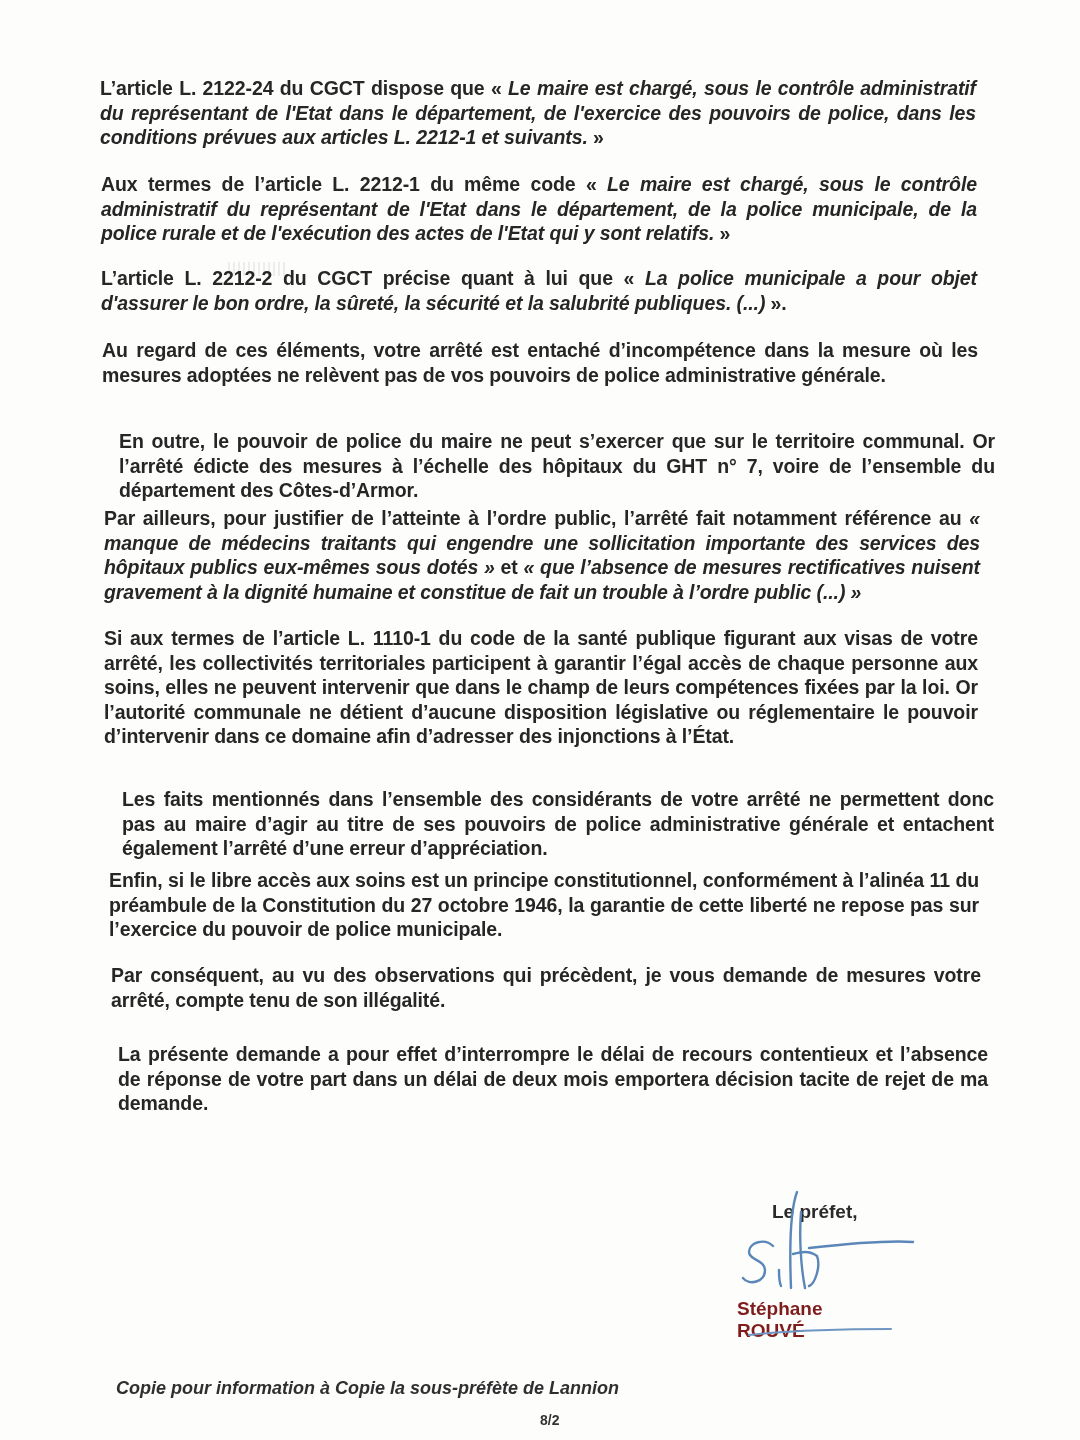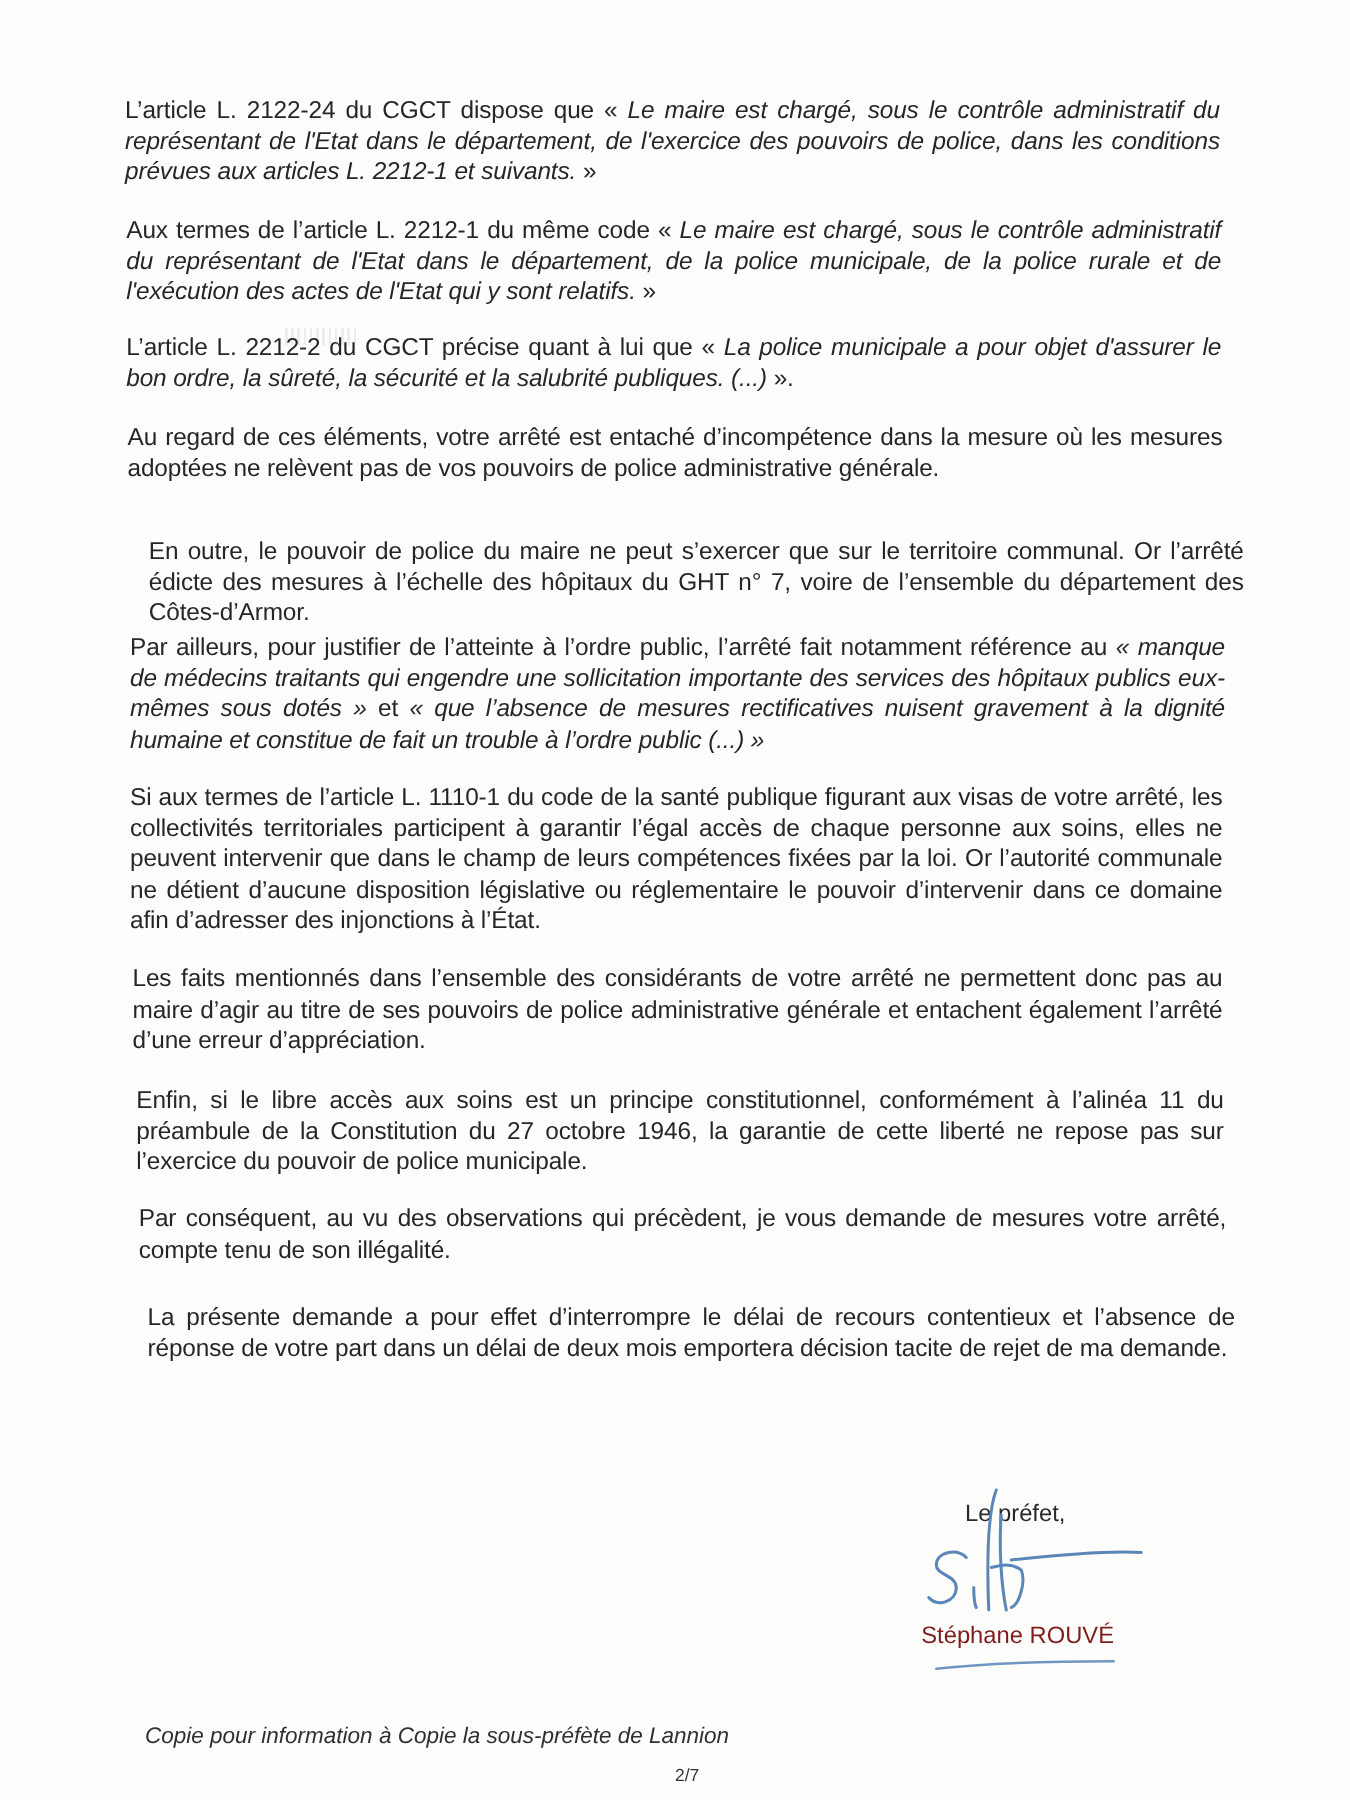--- a/index.html
+++ b/index.html
@@ -4,21 +4,21 @@
 <style>
   html, body { margin: 0; padding: 0; }
   body {
     width: 1080px; height: 1440px;
     background: #fdfdfc;
     position: relative;
     overflow: hidden;
     font-family: "Liberation Sans", "DejaVu Sans", sans-serif;
     color: #262626;
   }
-  .page { position: absolute; left: 0; top: 0; width: 892px; height: 1440px; }
+  .page { position: absolute; left: 0; top: 0; width: 892px; height: 1440px; font-weight: bold; }
   .para {
     position: absolute;
     left: 100px;
     width: 876px;
     font-size: 19.5px;
     line-height: 24.5px;
     text-align: justify;
     letter-spacing: -0.1px;
   }
   .para .it { font-style: italic; }
@@ -75,21 +75,21 @@
   <p class="para p3" style="margin:0"><span>L’article L. 2212-2 du CGCT précise quant à lui que « </span><span class="it">La police municipale a pour objet d'assurer le bon ordre, la sûreté, la sécurité et la salubrité publiques. (...)</span><span> ».</span></p>
 
   <p class="para p4" style="margin:0"><span>Au regard de ces éléments, votre arrêté est entaché d’incompétence dans la mesure où les mesures adoptées ne relèvent pas de vos pouvoirs de police administrative générale.</span></p>
 
   <p class="para p5" style="margin:16px"><span>En outre, le pouvoir de police du maire ne peut s’exercer que sur le territoire communal. Or l’arrêté édicte des mesures à l’échelle des hôpitaux du GHT n° 7, voire de l’ensemble du département des Côtes-d’Armor.</span></p>
 
   <p class="para p6" style="margin:0"><span>Par ailleurs, pour justifier de l’atteinte à l’ordre public, l’arrêté fait notamment référence au </span><span class="it">« manque de médecins traitants qui engendre une sollicitation importante des services des hôpitaux publics eux-mêmes sous dotés »</span><span> et </span><span class="it">« que l’absence de mesures rectificatives nuisent gravement à la dignité humaine et constitue de fait un trouble à l’ordre public (...) »</span></p>
 
   <p class="para p7" style="margin:0"><span>Si aux termes de l’article L. 1110-1 du code de la santé publique figurant aux visas de votre arrêté, les collectivités territoriales participent à garantir l’égal accès de chaque personne aux soins, elles ne peuvent intervenir que dans le champ de leurs compétences fixées par la loi. Or l’autorité communale ne détient d’aucune disposition législative ou réglementaire le pouvoir d’intervenir dans ce domaine afin d’adresser des injonctions à l’État.</span></p>
 
-  <p class="para p8" style="margin:0"><span>Les faits mentionnés dans l’ensemble des considérants de votre arrêté ne permettent donc pas au maire d’agir au titre de ses pouvoirs de police administrative générale et entachent également l’arrêté d’une erreur d’appréciation.</span></p>
+  <p class="para p8" style="margin:16px"><span>Les faits mentionnés dans l’ensemble des considérants de votre arrêté ne permettent donc pas au maire d’agir au titre de ses pouvoirs de police administrative générale et entachent également l’arrêté d’une erreur d’appréciation.</span></p>
 
   <p class="para p9" style="margin:0"><span>Enfin, si le libre accès aux soins est un principe constitutionnel, conformément à l’alinéa 11 du préambule de la Constitution du 27 octobre 1946, la garantie de cette liberté ne repose pas sur l’exercice du pouvoir de police municipale.</span></p>
 
   <p class="para p10" style="margin:0"><span>Par conséquent, au vu des observations qui précèdent, je vous demande de mesures votre arrêté, compte tenu de son illégalité.</span></p>
 
   <p class="para p11" style="margin:6px"><span>La présente demande a pour effet d’interrompre le délai de recours contentieux et l’absence de réponse de votre part dans un délai de deux mois emportera décision tacite de rejet de ma demande.</span></p>
 
 
   <div class="sign-title">Le préfet,</div>
 
@@ -103,14 +103,14 @@
   </svg>
 
   <div class="sign-name">Stéphane ROUVÉ</div>
 
   <svg class="sign-underline" viewBox="0 0 150 16" fill="none" stroke="#6f96c2" stroke-width="2" stroke-linecap="round">
     <path d="M4 12 C40 8, 90 6, 146 6"></path>
   </svg>
 
   <div class="copy-note">Copie pour information à Copie la sous-préfète de Lannion</div>
 
-  <div class="page-num">2/7</div>
+  <div class="page-num">8/2</div>
 </div>
 
 </body></html>

